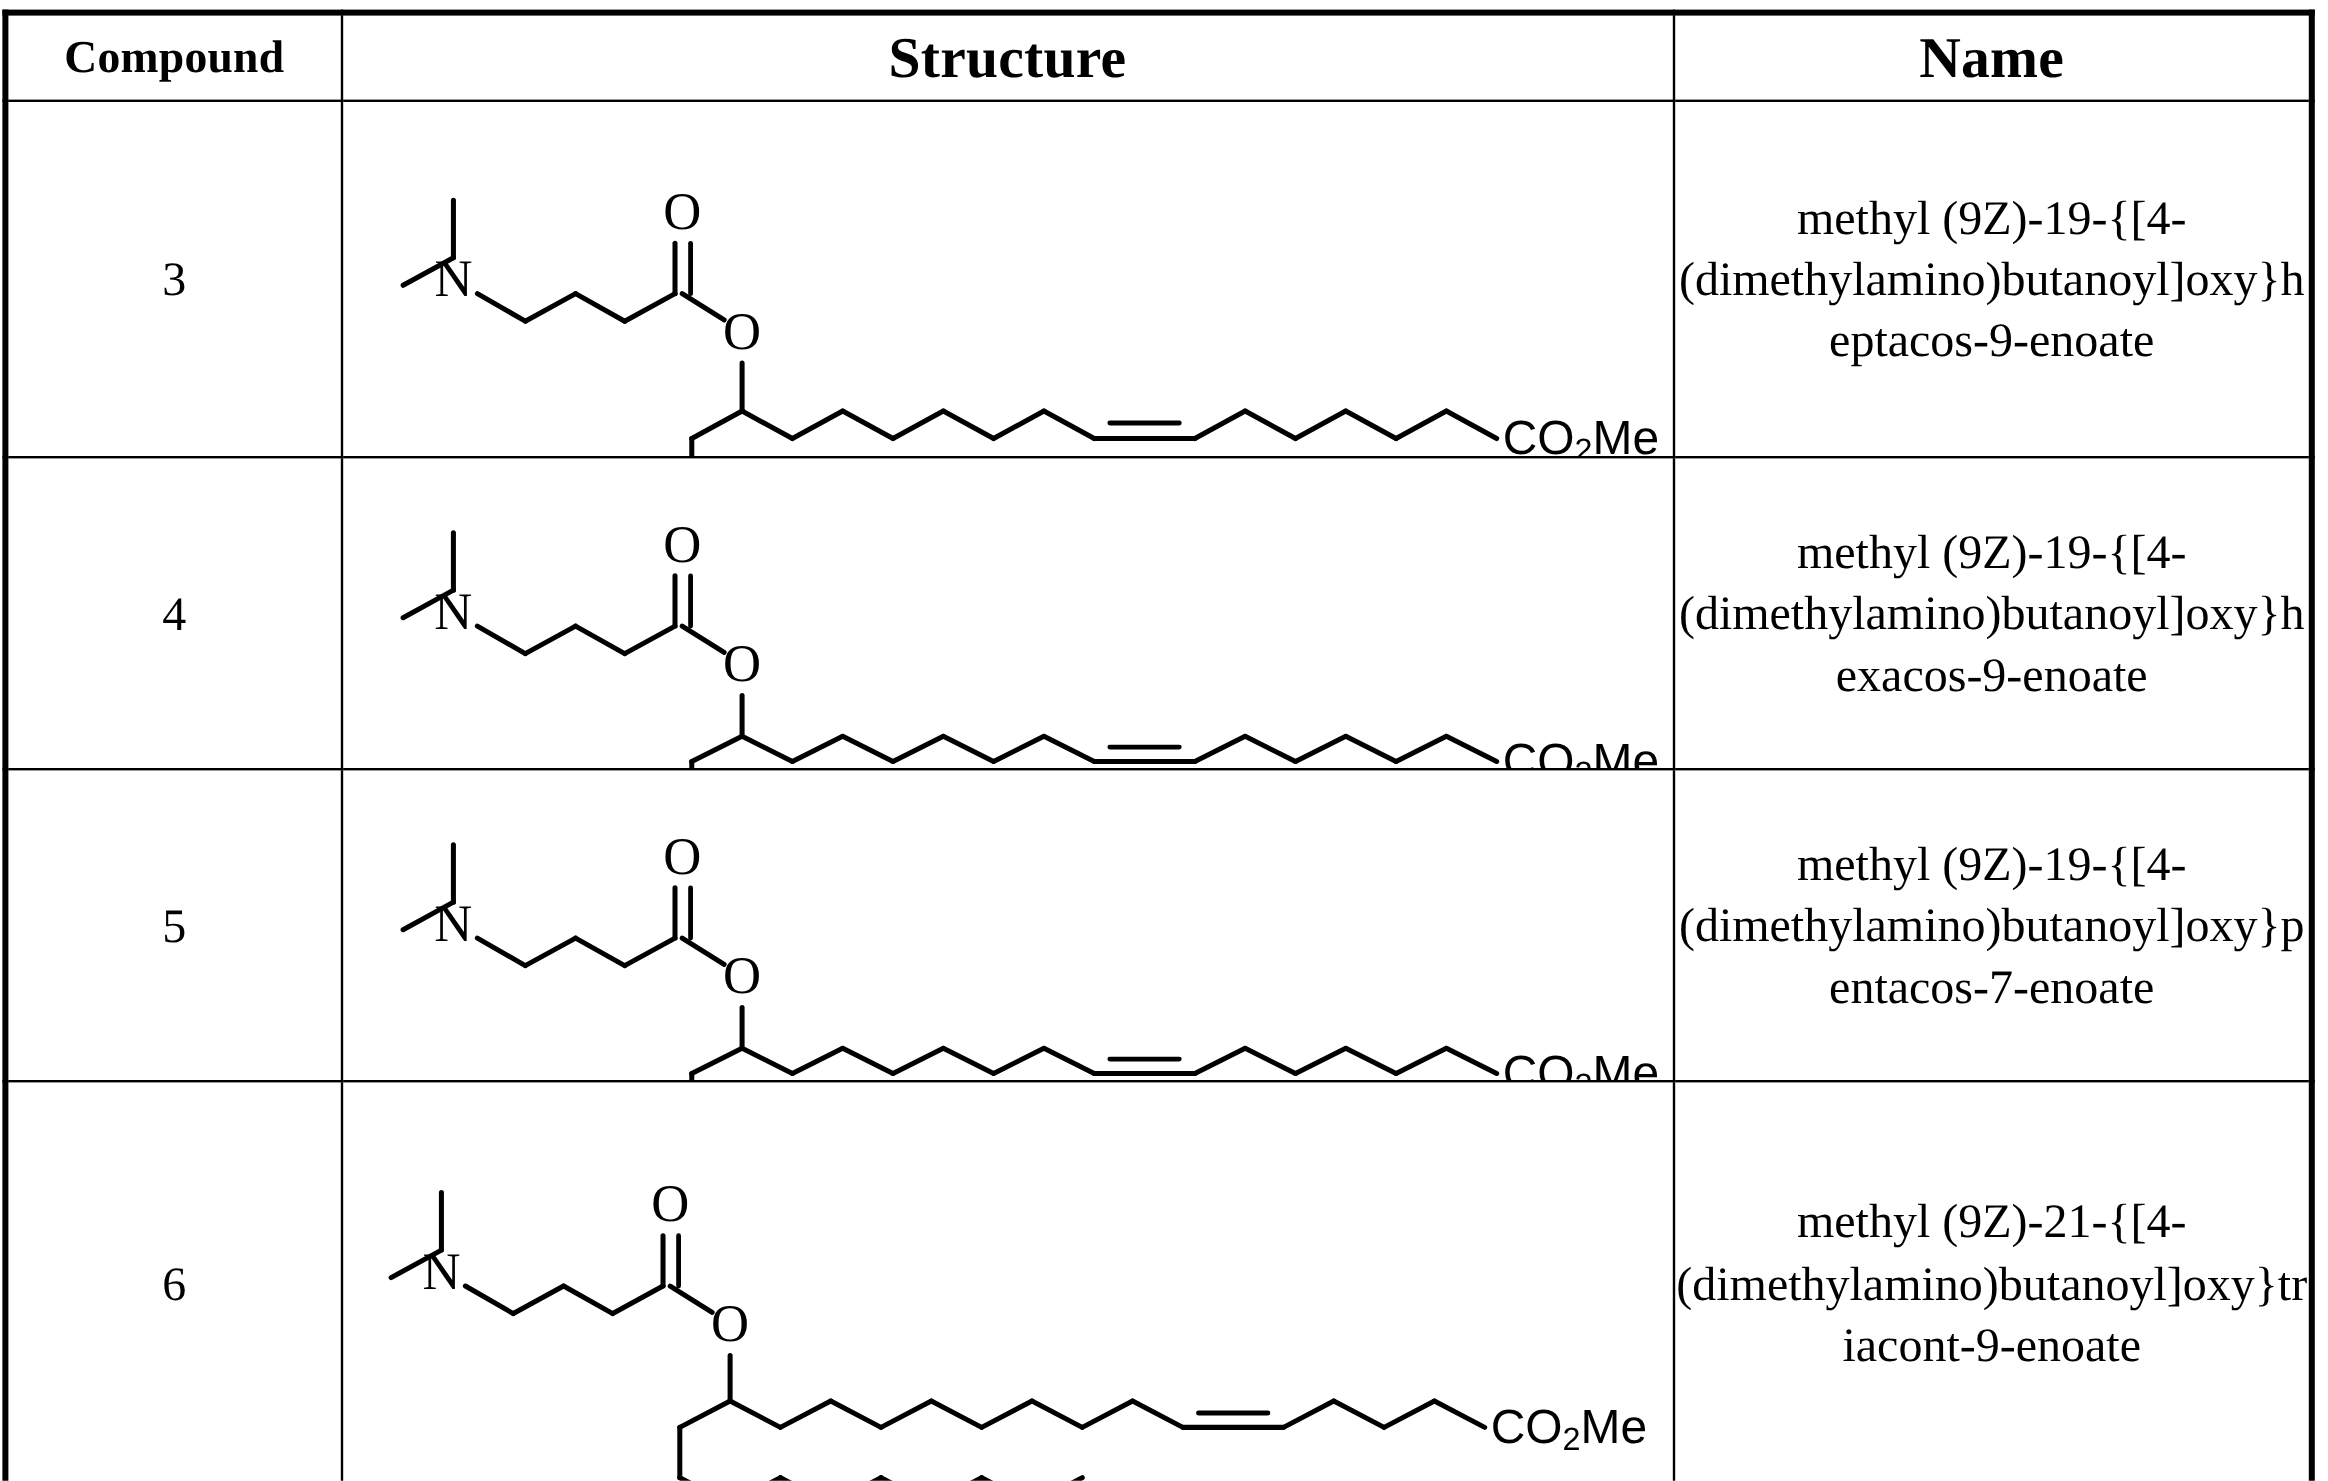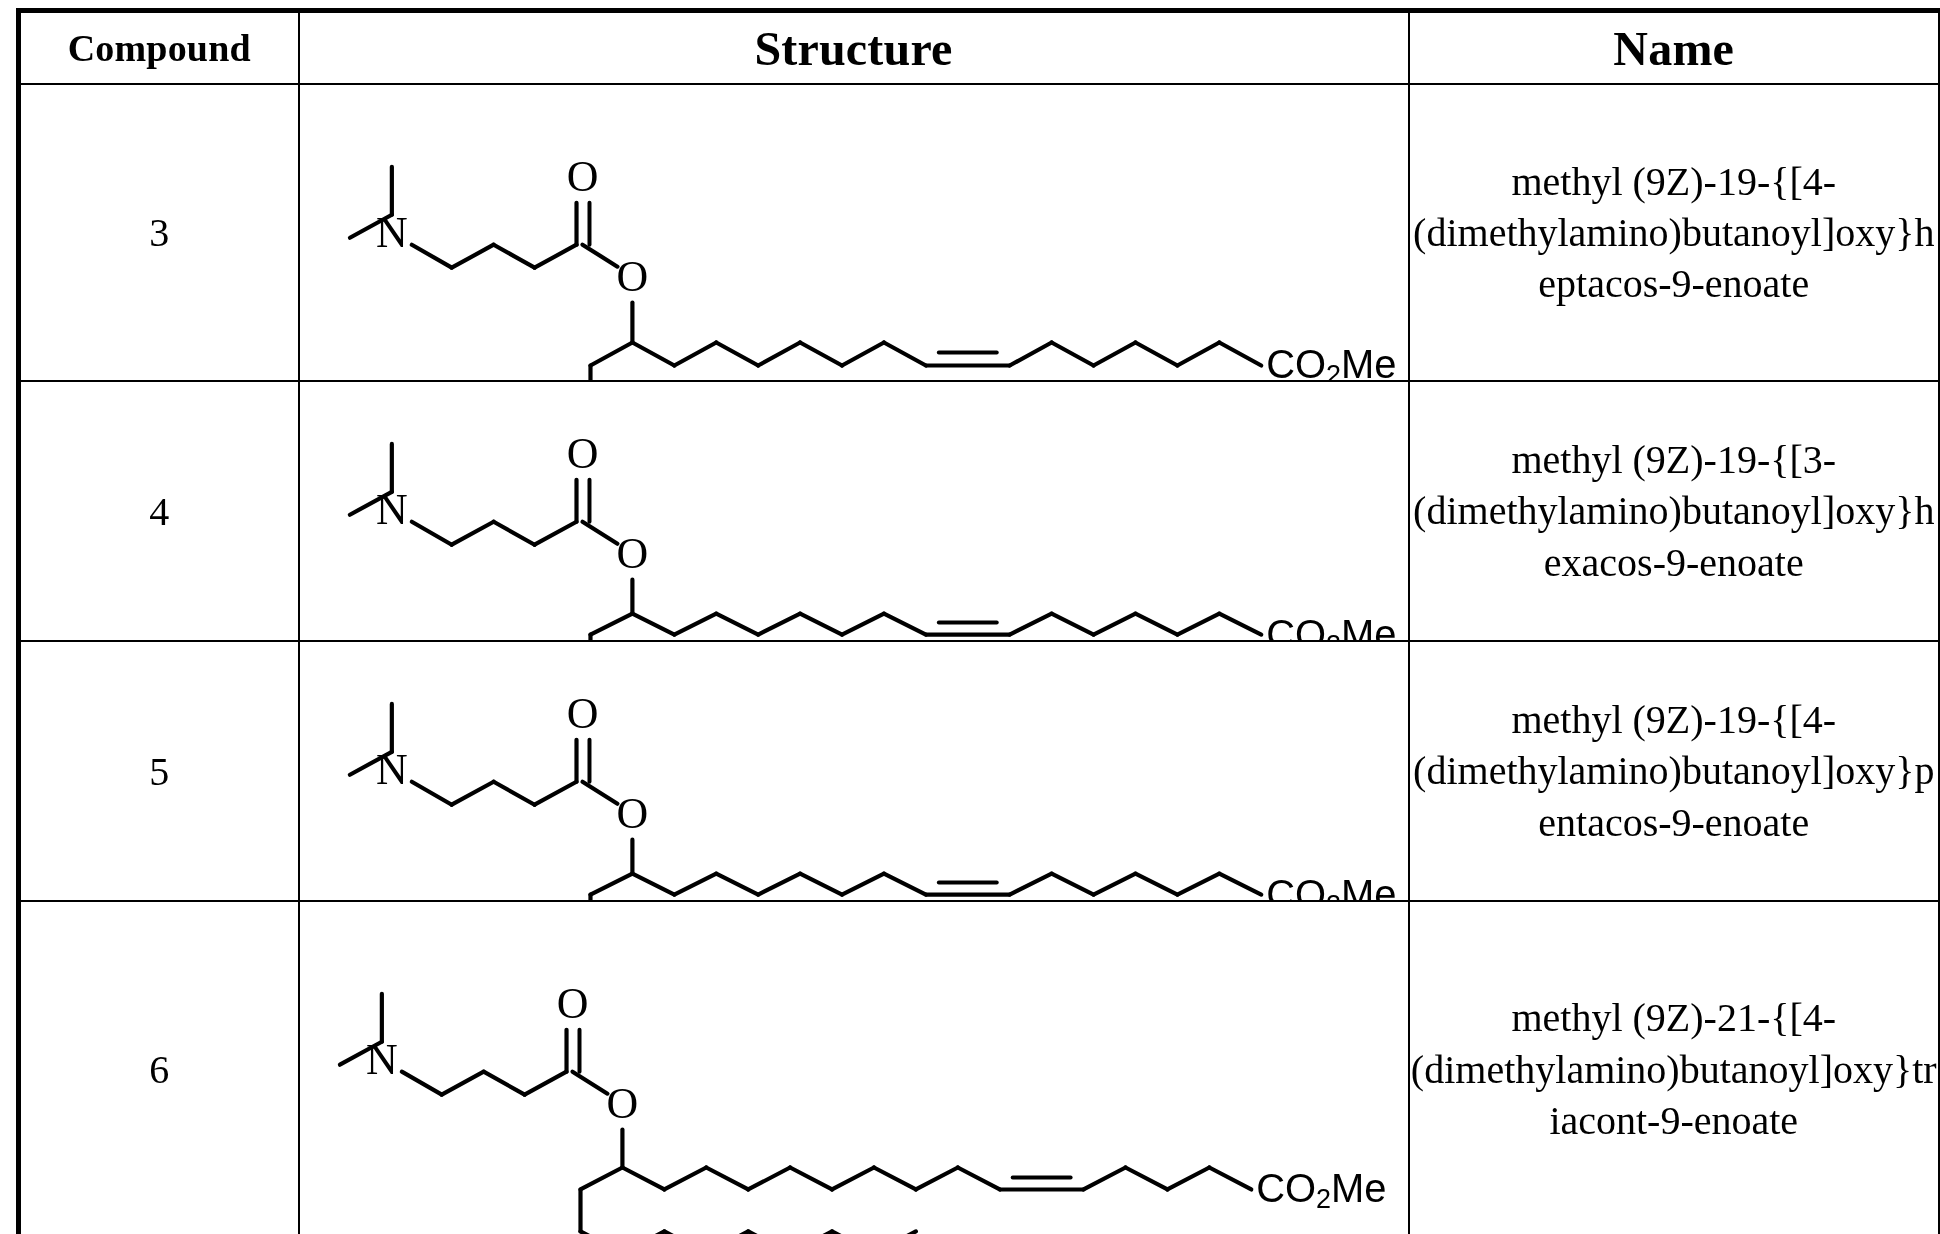--- a/index.html
+++ b/index.html
@@ -1,17 +1,17 @@
 <!DOCTYPE html>
 <html><head>
 <meta charset="utf-8">
 <style>
   html,body{margin:0;padding:0;background:#fff;}
   body{width:1940px;height:1234px;font-family:"Liberation Serif",serif;color:#000;}
-  .sheet{width:1684px;height:1234px;position:relative;box-sizing:border-box;padding:8px 6px 6px 16px;}
+  .sheet{width:1684px;height:1234px;position:relative;box-sizing:border-box;padding:8px 6px 6px 2px;}
   table.tbl{border-collapse:collapse;width:1922px;height:1220px;table-layout:fixed;}
   table.tbl td,table.tbl th{border:2px solid #000;padding:0;vertical-align:middle;}
   table.tbl{border:5px solid #000;}
   col.c-num{width:280px;}
   col.c-struct{width:1110px;}
   col.c-name{width:532px;}
   thead th{border-bottom:4px solid #000;height:70px;font-weight:bold;font-size:48px;text-align:center;letter-spacing:.2px;}
   th.h-num{font-size:38px;}
   td.num{text-align:center;font-size:40px;}
   td.name{text-align:center;font-size:40px;line-height:1.28;padding:6px 10px;word-break:break-word;}
@@ -135,21 +135,21 @@
               <path class="bond" d="M 711 253 L 753 232"></path>
               <path class="bond" d="M 753 232 L 795 253"></path>
               <path class="bond" d="M 795 253 L 837 232"></path>
               <path class="bond" d="M 837 232 L 879 253"></path>
               <path class="bond" d="M 879 253 L 921 232"></path>
               <path class="bond" d="M 921 232 L 963 253"></path>
               <text class="term" x="968" y="255"><tspan>CO</tspan><tspan class="sub" dy="10">2</tspan><tspan dy="-10">Me</tspan></text>
             </svg>
           </div>
         </td>
-        <td class="name">methyl (9Z)-19-{[3-(dimethylamino)butanoyl]oxy}hexacos-9-enoate</td>
+        <td class="name">methyl (9Z)-19-{[4-(dimethylamino)butanoyl]oxy}hexacos-9-enoate</td>
       </tr>
 
       <tr style="height:260px;">
         <td class="num">5</td>
         <td class="struct">
           <div class="structwrap">
             <svg viewBox="0 0 1110 258" preserveAspectRatio="xMidYMid meet">
               <path class="bond" d="M 50 133 L 92 110"></path>
               <path class="bond" d="M 92 110 L 92 62"></path>
               <text class="atom" x="92" y="132">N</text>
@@ -181,21 +181,21 @@
               <path class="bond" d="M 711 253 L 753 232"></path>
               <path class="bond" d="M 753 232 L 795 253"></path>
               <path class="bond" d="M 795 253 L 837 232"></path>
               <path class="bond" d="M 837 232 L 879 253"></path>
               <path class="bond" d="M 879 253 L 921 232"></path>
               <path class="bond" d="M 921 232 L 963 253"></path>
               <text class="term" x="968" y="255"><tspan>CO</tspan><tspan class="sub" dy="10">2</tspan><tspan dy="-10">Me</tspan></text>
             </svg>
           </div>
         </td>
-        <td class="name">methyl (9Z)-19-{[4-(dimethylamino)butanoyl]oxy}pentacos-9-enoate</td>
+        <td class="name">methyl (9Z)-19-{[4-(dimethylamino)butanoyl]oxy}pentacos-7-enoate</td>
       </tr>
 
       <tr style="height:337px;">
         <td class="num">6</td>
         <td class="struct">
           <div class="structwrap">
             <svg viewBox="0 0 1110 335" preserveAspectRatio="xMidYMid meet">
               <path class="bond" d="M 40 163 L 82 140"></path>
               <path class="bond" d="M 82 140 L 82 92"></path>
               <text class="atom" x="82" y="162">N</text>

